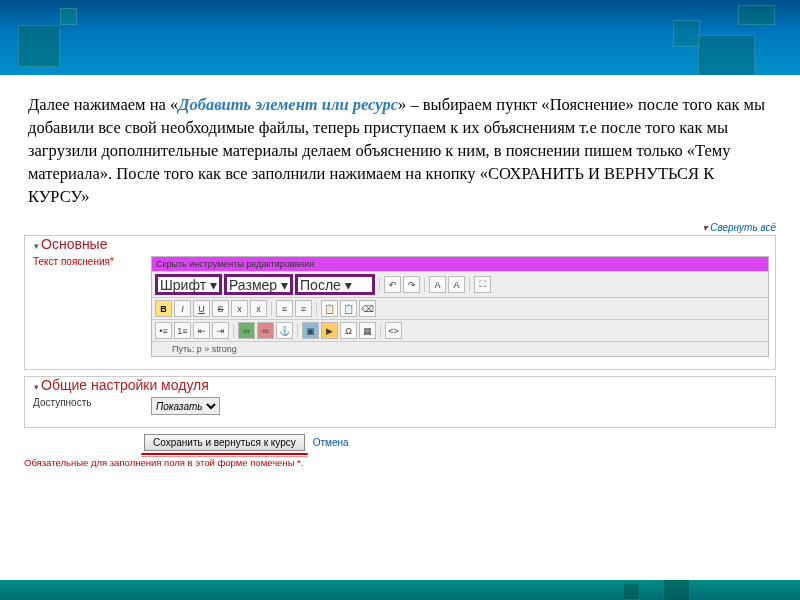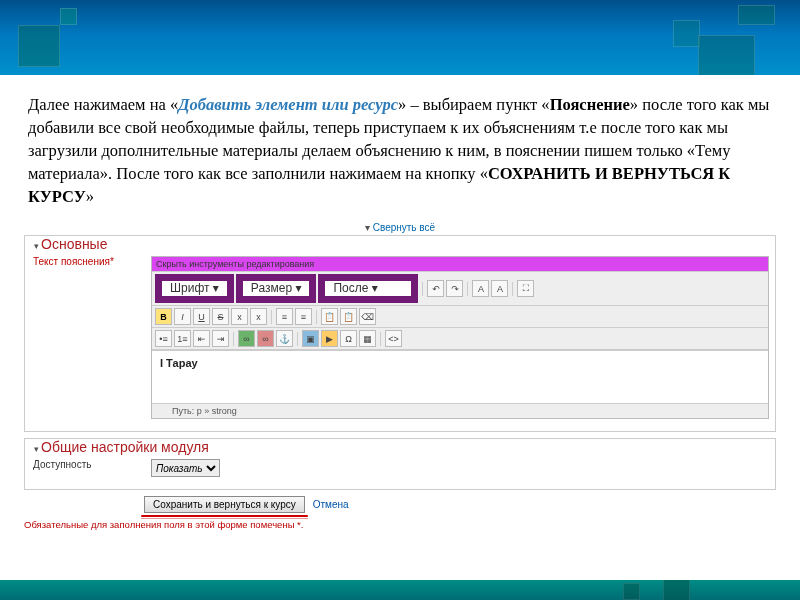--- a/index.html
+++ b/index.html
@@ -44,33 +44,34 @@
   .sqb1 { width: 25px; height: 25px; right: 110px; top: -5px; background: rgba(0,80,70,0.5); }
   .sqb2 { width: 15px; height: 15px; right: 160px; top: 3px; background: rgba(0,70,60,0.4); }
 
   .maintext {
     padding: 18px 28px 10px 28px;
     font-size: 16.5px;
     line-height: 1.4;
     color: #000;
   }
   .maintext .link { color: #2d7bb8; font-weight: bold; font-style: italic; }
-  .maintext .bold { font-weight: bold; }
+  .maintext .bold { font-weight: normal; }
 
   .form-outer {
     margin: 4px 24px 0 24px;
     font-family: Verdana, Arial, sans-serif;
     font-size: 10px;
     color: #333;
   }
   .collapse-all {
-    text-align: center;
+    text-align: right;
     color: #0066aa;
     font-size: 10px;
     margin-bottom: 2px;
+    font-style: italic;
   }
   .collapse-all::before { content: "▾ "; color: #555; }
 
   .fieldset {
     border: 1px solid #ccc;
     margin-bottom: 6px;
     padding: 4px 8px 8px 8px;
     background: #fff;
   }
   .legend {
@@ -110,24 +111,24 @@
     align-items: center;
     gap: 2px;
     padding: 2px 3px;
     border-bottom: 1px solid #ccc;
     background: #eee;
     flex-wrap: wrap;
     font-size: 9px;
   }
   .ed-select {
     height: 15px;
-    font-size: 12px;
-    border: 7px solid #701a75;
-    background: #fff;
-    padding: 0 8px;
+    font-size: 14px;
+    border: 3px solid #701a75;
+    background: #fff;
+    padding: 0 2px;
   }
   .ed-btn {
     width: 15px; height: 15px;
     border: 1px solid #bbb;
     background: #f8f8f8;
     display: inline-flex;
     align-items: center;
     justify-content: center;
     font-size: 9px;
     font-family: Arial, sans-serif;
@@ -276,21 +277,20 @@
             <span class="ed-btn">⚓</span>
             <span class="ed-sep"></span>
             <span class="ed-btn color3">▣</span>
             <span class="ed-btn color4">▶</span>
             <span class="ed-btn">Ω</span>
             <span class="ed-btn">▦</span>
             <span class="ed-sep"></span>
             <span class="ed-btn">&lt;&gt;</span>
           </div>
 
-          <div class="ed-content">І Тарау</div>
           <div class="ed-path">Путь: p » strong</div>
         </div>
       </div>
     </div>
   </div>
 
   <div class="fieldset">
     <div class="legend">Общие настройки модуля</div>
     <div class="row">
       <div class="row-label">Доступность</div>

